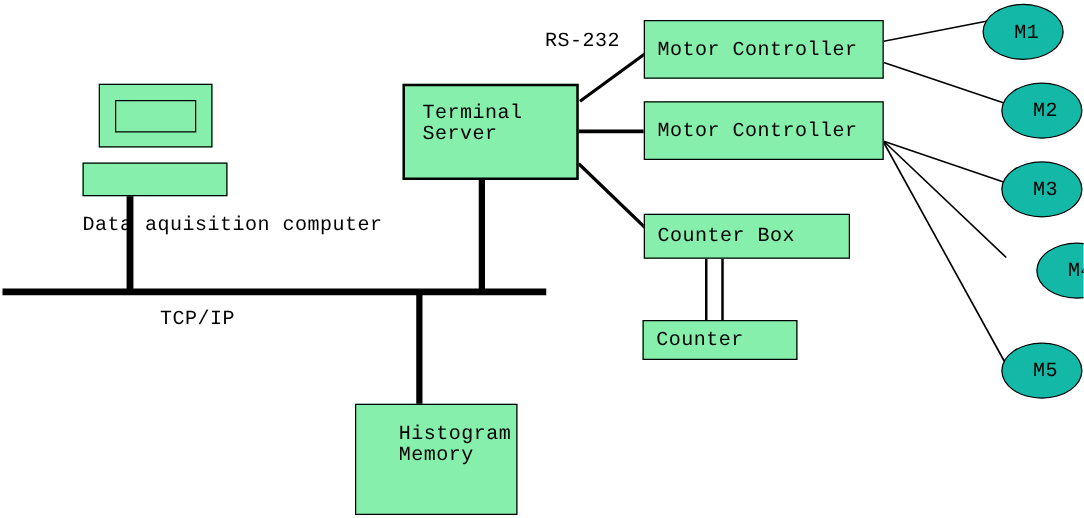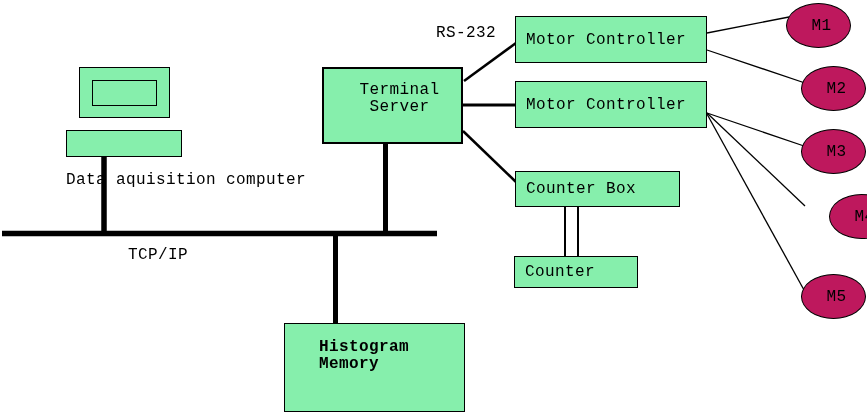--- a/index.html
+++ b/index.html
@@ -10,21 +10,21 @@
   }
   .wires{position:absolute;left:0;top:0;width:867px;height:414px;}
   .box{
     position:absolute;border:1.5px solid #000;box-sizing:border-box;
     background:#86efac;
   }
   .label{position:absolute;white-space:pre;}
   .flexbox{display:flex;align-items:center;}
   .motor{
     position:absolute;width:65px;height:45px;border:1.3px solid #000;
-    border-radius:50%;box-sizing:border-box;background:#be185d;
+    border-radius:50%;box-sizing:border-box;background:#14b8a6;
     display:flex;align-items:center;justify-content:center;padding-left:6px;
   }
   .two-line{line-height:17px;}
 </style>
 </head>
 <body>
 
 <div class="stage">
 
   <svg class="wires" viewBox="0 0 867 414" xmlns="http://www.w3.org/2000/svg">
@@ -52,40 +52,40 @@
 
   <div class="box" style="left:79px;top:67px;width:91px;height:51px;"></div>
   <div class="box" style="left:92px;top:80px;width:65px;height:26px;"></div>
   <div class="box" style="left:66px;top:130px;width:116px;height:27px;"></div>
   <div class="label" style="left:66px;top:171px;">Data aquisition computer</div>
 
   <div class="label" style="left:128px;top:246px;">TCP/IP</div>
 
   <div class="label" style="left:436px;top:24px;">RS-232</div>
 
-  <div class="box two-line" style="left:322px;top:67px;width:141px;height:77px;border-width:2px;padding:13px 0 0 14px;text-align:center;">
+  <div class="box two-line" style="left:322px;top:67px;width:141px;height:77px;border-width:2px;padding:13px 0 0 14px;">
     <div>Terminal</div>
     <div>Server</div>
   </div>
 
   <div class="box flexbox" style="left:515px;top:16px;width:192px;height:47px;padding-left:10px;">
     <span>Motor Controller</span>
   </div>
   <div class="box flexbox" style="left:515px;top:81px;width:192px;height:47px;padding-left:10px;">
     <span>Motor Controller</span>
   </div>
 
   <div class="box flexbox" style="left:515px;top:171px;width:165px;height:36px;padding-left:10px;text-align:center;">
     <span>Counter Box</span>
   </div>
   <div class="box flexbox" style="left:514px;top:256px;width:124px;height:32px;padding-left:10px;">
     <span>Counter</span>
   </div>
 
-  <div class="box two-line" style="left:284px;top:323px;width:181px;height:89px;padding:15px 0 0 34px;font-weight:bold;">
+  <div class="box two-line" style="left:284px;top:323px;width:130px;height:89px;padding:15px 0 0 34px;">
     <div>Histogram</div>
     <div>Memory</div>
   </div>
 
   <div class="motor" style="left:786px;top:3px;">
     <span>M1</span>
   </div>
   <div class="motor" style="left:801px;top:66px;">
     <span>M2</span>
   </div>

